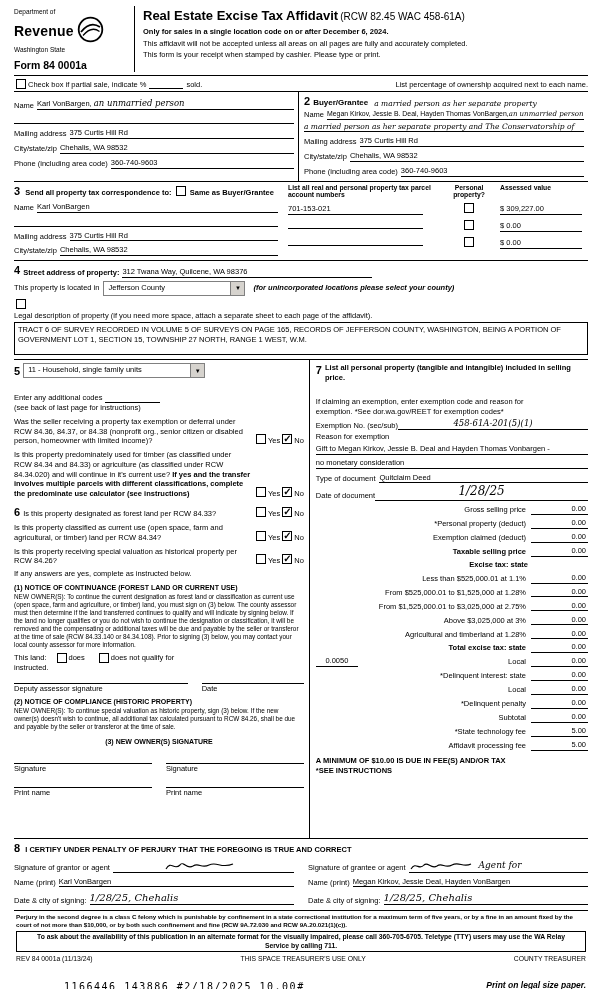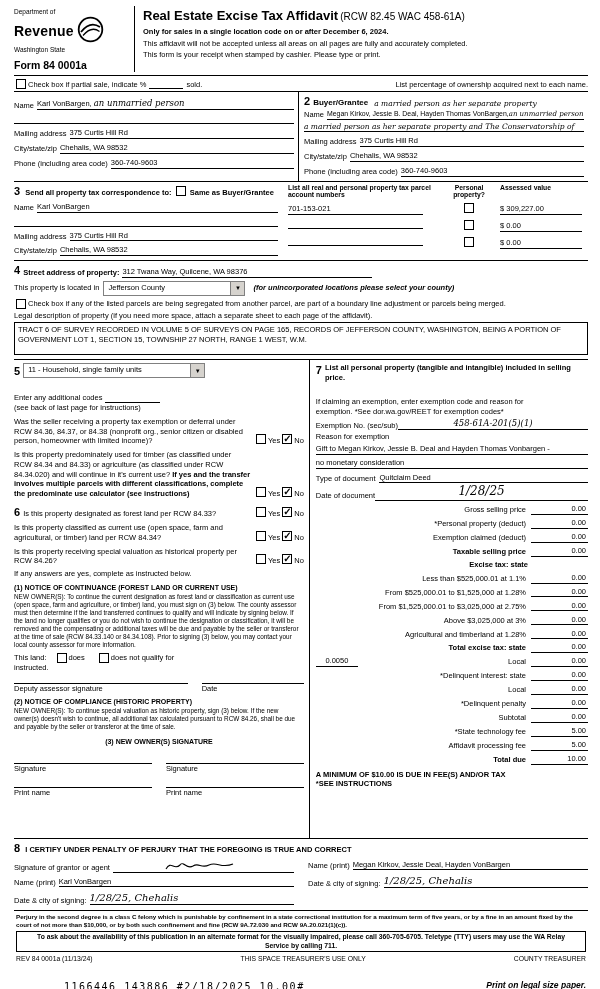--- a/index.html
+++ b/index.html
@@ -227,21 +227,20 @@
     <div class="row" style="margin-top:3px;align-items:center;">
       <span style="margin-right:4px;">This property is located in</span>
       <span class="dropdown">
         <span class="dd-text">Jefferson County</span>
         <span class="dd-arrow">▼</span>
       </span>
       <span class="b i" style="margin-left:8px;">(for unincorporated locations please select your county)</span>
     </div>
     <div class="row" style="margin-top:3px;align-items:flex-start;">
       <span class="cb"></span>
-      <span>Check box if any of the listed parcels are being segregated from another parcel, are part of a boundary line adjustment or parcels being merged.</span>
     </div>
     <div style="margin-top:2px;">Legal description of property (if you need more space, attach a separate sheet to each page of the affidavit).</div>
     <div class="legal-box">TRACT 6 OF SURVEY RECORDED IN VOLUME 5 OF SURVEYS ON PAGE 165, RECORDS OF JEFFERSON COUNTY, WASHINGTON, BEING A PORTION OF GOVERNMENT LOT 1, SECTION 15, TOWNSHIP 27 NORTH, RANGE 1 WEST, W.M.</div>
   </div>
 
   <div class="sec567">
     <div class="s56">
 
       <div class="row" style="align-items:center;">
         <span class="secnum">5</span>
@@ -417,24 +416,20 @@
           <span class="mval uv">0.00</span>
         </div>
       <div class="mrow">
           <span class="mlabel">*State technology fee</span>
           <span class="mval uv">5.00</span>
         </div>
       <div class="mrow">
           <span class="mlabel">Affidavit processing fee</span>
           <span class="mval uv">5.00</span>
         </div>
-      <div class="mrow">
-          <span class="mlabel b">Total due</span>
-          <span class="mval uv">10.00</span>
-        </div>
 
       <div class="b" style="margin-top:5px;">A MINIMUM OF $10.00 IS DUE IN FEE(S) AND/OR TAX</div>
       <div class="b">*SEE INSTRUCTIONS</div>
     </div>
   </div>
 
   <div class="sec8">
     <div>
       <span class="secnum">8</span>
       <span class="b">I CERTIFY UNDER PENALTY OF PERJURY THAT THE FOREGOING IS TRUE AND CORRECT</span>
@@ -452,20 +447,29 @@
         <div class="row" style="margin-top:4px;">
           <span>Name (print)</span>
           <span class="uv flex1" style="margin-left:3px;">Karl VonBargen</span>
         </div>
         <div class="row" style="margin-top:4px;">
           <span>Date &amp; city of signing:</span>
           <span class="uv flex1 hw" style="margin-left:3px;font-size:10px;">1/28/25,   Chehalis</span>
         </div>
       </div>
       <div class="s8col">
+        <div class="row" style="margin-top:3px;">
+          <span>Signature of grantee or agent</span>
+          <span class="uv flex1" style="margin-left:3px;display:flex;align-items:flex-end;">
+            <svg class="sigsvg" width="64" height="13" viewBox="0 0 64 13" style="margin:0;">
+              <path d="M2 10 C7 2 10 12 15 6 C19 2 22 11 28 7 C33 3 36 10 43 6 C50 2 54 9 62 5" fill="none" stroke="#000" stroke-width="1.1"></path>
+            </svg>
+            <span class="hw" style="font-size:9px;margin-left:6px;">Agent for</span>
+          </span>
+        </div>
         <div class="row" style="margin-top:4px;">
           <span>Name (print)</span>
           <span class="uv flex1" style="margin-left:3px;">Megan Kirkov, Jessie Deal, Hayden VonBargen</span>
         </div>
         <div class="row" style="margin-top:4px;">
           <span>Date &amp; city of signing:</span>
           <span class="uv flex1 hw" style="margin-left:3px;font-size:10px;">1/28/25,   Chehalis</span>
         </div>
       </div>
     </div>

